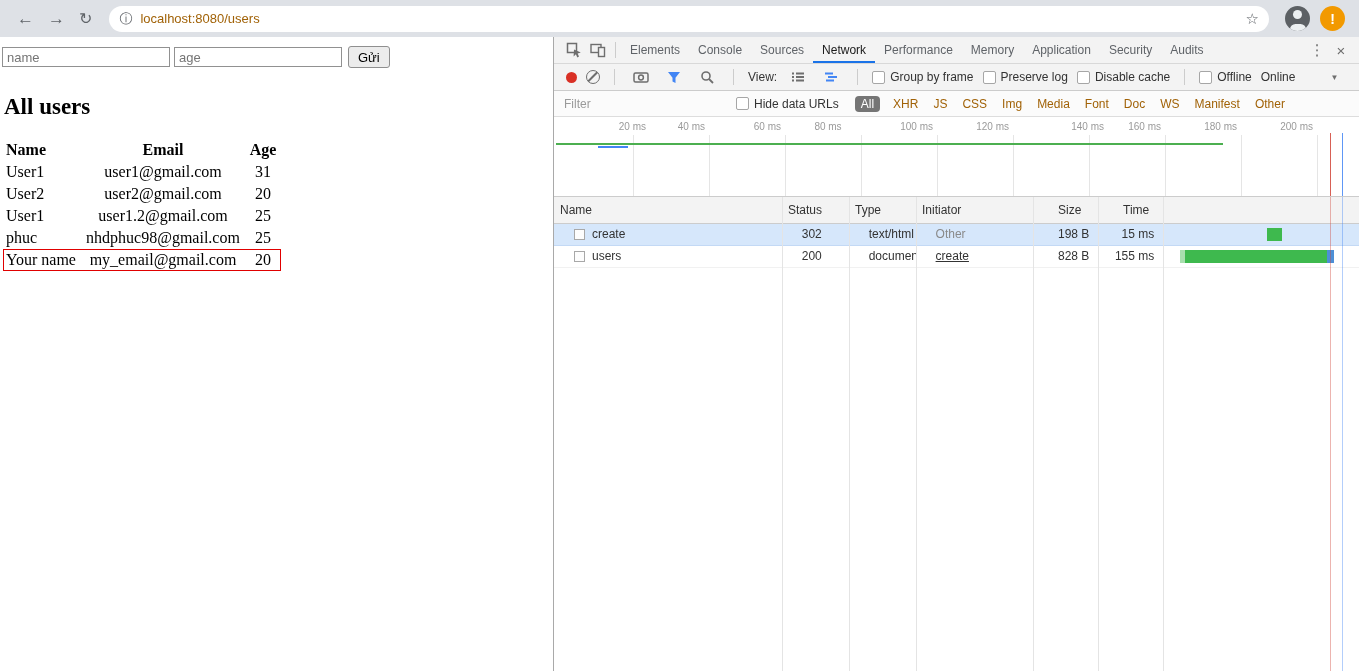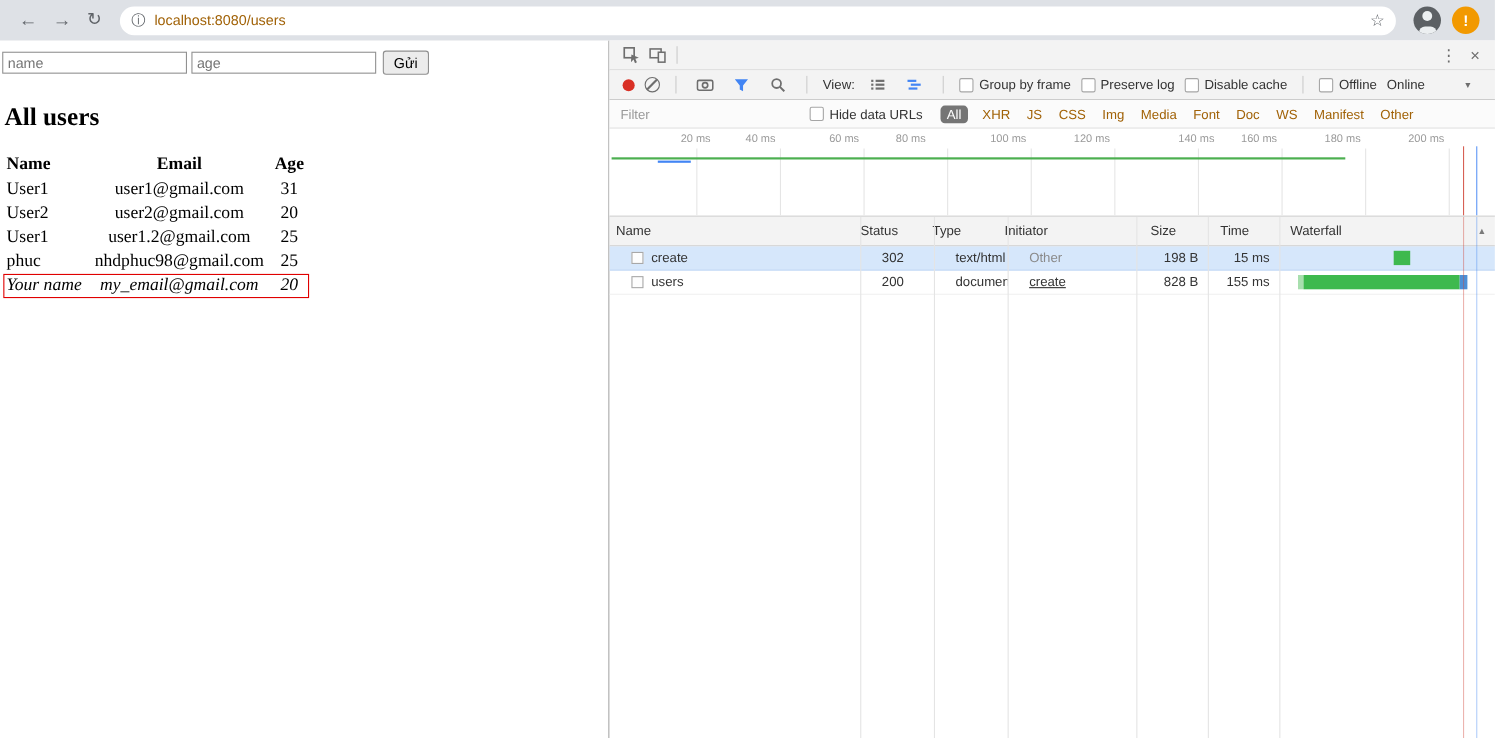--- a/index.html
+++ b/index.html
@@ -30,21 +30,21 @@
   .form-row input::placeholder{color:#757575;}
   .form-row button{margin-left:2px;height:22px;padding:1px 9px;font-size:13px;background:#ececec;
     border:1px solid #8f8f8f;border-radius:3px;font-family:"Liberation Sans",sans-serif;cursor:pointer;}
   .page h2{font-family:"Liberation Serif",serif;font-size:23px;font-weight:bold;color:#000;margin:26px 0 18px 2px;}
   table.users{border-collapse:separate;border-spacing:2px;font-family:"Liberation Serif",serif;font-size:16px;color:#000;}
   table.users th{font-weight:bold;text-align:center;padding:1px 2px;}
   table.users td{padding:1px 2px;}
   table.users .c0{width:72px;text-align:left;}
   table.users .c1{width:158px;text-align:center;}
   table.users .c2{width:30px;text-align:center;}
-  table.users tr.hl{outline:1px solid #e00000;font-style:italic;}
+  table.users tr.hl{outline:1px solid #e00000;}
 
   
   .devtools{position:absolute;top:37px;left:553px;width:806px;bottom:0;background:#fff;
     border-left:1px solid #a9a9a9;box-sizing:border-box;display:flex;flex-direction:column;
     font-size:12px;color:#333;}
   .vsep{width:1px;height:16px;background:#ccc;margin:0 5px;flex:0 0 1px;}
 
   .dt-tabbar{height:27px;background:#f3f3f3;border-bottom:1px solid #d8d8d8;display:flex;align-items:center;
     padding-left:8px;flex:0 0 27px;box-sizing:border-box;}
   .ticon{display:flex;align-items:center;justify-content:center;width:24px;height:24px;color:#6e6e6e;cursor:pointer;}
@@ -172,20 +172,31 @@
             <path d="M8 7.5 L14.8 10.4 L11.6 11.4 L13 14.6 L11.3 15.4 L9.9 12.2 L7.6 14.6 Z" fill="#6e6e6e"></path>
           </svg>
       </span>
       <span class="ticon">
         <svg width="16" height="16" viewBox="0 0 16 16">
             <rect x="1" y="2.5" width="10" height="8" fill="none" stroke="#6e6e6e" stroke-width="1.4"></rect>
             <rect x="8.5" y="5.5" width="6" height="9" fill="#f3f3f3" stroke="#6e6e6e" stroke-width="1.4"></rect>
           </svg>
       </span>
       <span class="vsep"></span>
+      <div id="dt-tabs" class="dt-tabs">
+          <span class="dt-tab">Elements</span>
+          <span class="dt-tab">Console</span>
+          <span class="dt-tab">Sources</span>
+          <span class="dt-tab active">Network</span>
+          <span class="dt-tab">Performance</span>
+          <span class="dt-tab">Memory</span>
+          <span class="dt-tab">Application</span>
+          <span class="dt-tab">Security</span>
+          <span class="dt-tab">Audits</span>
+        </div>
       <span class="ticon kebab">⋮</span>
       <span class="ticon close-x">×</span>
     </div>
 
     <div class="dt-toolbar">
       <span class="rec"></span>
       <span class="clear-ic"></span>
       <span class="vsep"></span>
       <span class="ticon">
         <svg width="16" height="14" viewBox="0 0 16 14">
@@ -296,21 +307,20 @@
     </div>
 
     <div class="net-table">
       <div class="net-head" id="net-head">
           <div class="nh-cell" style="width: 228px;"><span>Name</span></div>
           <div class="nh-cell" style="width: 67px;"><span>Status</span></div>
           <div class="nh-cell" style="width: 67px;"><span>Type</span></div>
           <div class="nh-cell" style="width: 136px;"><span>Initiator</span></div>
           <div class="nh-cell" style="width: 65px;"><span>Size</span></div>
           <div class="nh-cell" style="width: 65px;"><span>Time</span></div>
-          <div class="nh-cell" style="width: 197px;"><span>Waterfall</span><span class="sort">▲</span></div>
         </div>
       <div id="net-rows">
           <div class="net-row sel">
             <div class="nr-cell nm" style="width: 228px;">
               <span class="res-ic"></span>
               <span>create</span>
             </div>
             <div class="nr-cell" style="width: 67px;">302</div>
             <div class="nr-cell" style="width: 67px;">text/html</div>
             <div class="nr-cell dim" style="width: 117px;">Other</div>

